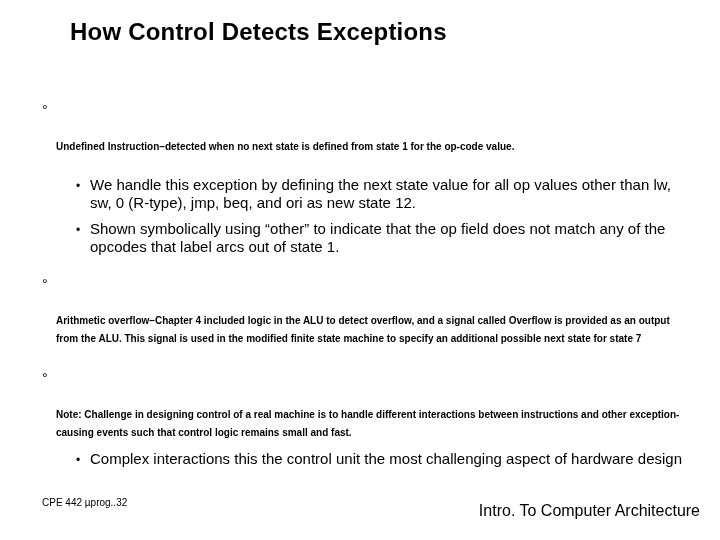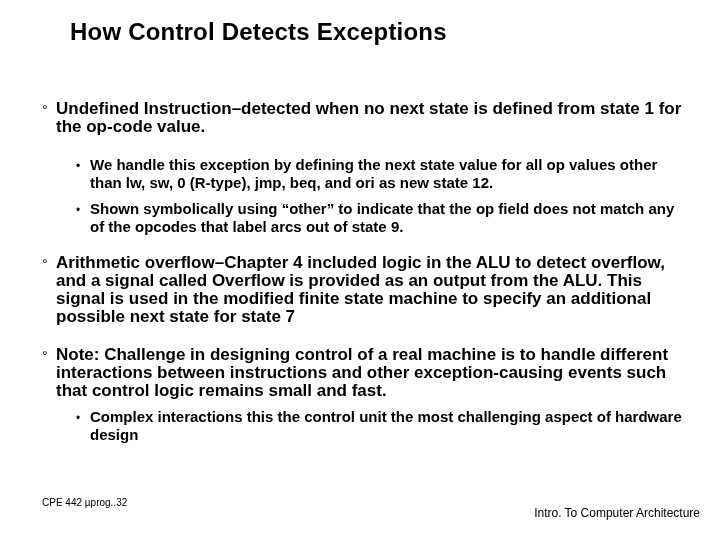--- a/index.html
+++ b/index.html
@@ -39,56 +39,57 @@
   .bullet .mark {
     width: 14px;
     flex: 0 0 14px;
     font-size: 14px;
     line-height: 18px;
     font-weight: normal;
     padding-top: 1px;
   }
   .bullet .text {
     flex: 1;
-    font-size: 17px;
+    font-size: 10px;
     line-height: 18px;
     font-weight: bold;
+    margin-top: 38px;
   }
   .sub {
     display: flex;
     margin-top: 8px;
     margin-left: 34px;
     margin-bottom: 6px;
   }
   .sub .dot {
     width: 14px;
     flex: 0 0 14px;
     font-size: 12px;
     line-height: 18px;
     font-weight: normal;
     padding-top: 1px;
   }
   .sub .text {
     flex: 1;
     font-size: 15px;
     line-height: 18px;
-    font-weight: bold;
+    font-weight: normal;
   }
   .footer-left {
     position: absolute;
     left: 42px;
     bottom: 32px;
     font-size: 10px;
     color: #000;
   }
   .footer-right {
     position: absolute;
     right: 20px;
     bottom: 20px;
-    font-size: 12px;
+    font-size: 16px;
     color: #000;
   }
 </style>
 </head>
 <body>
 
 <div class="slide">
 
   <div class="title">How Control Detects Exceptions</div>
 
@@ -97,21 +98,21 @@
     <div class="bullet">
       <div class="mark">°</div>
       <div class="text">Undefined Instruction–detected when no next state is defined from state 1 for the op-code value.</div>
     </div>
     <div class="sub">
       <div class="dot">•</div>
       <div class="text">We handle this exception by defining the next state value for all op values other than lw, sw, 0 (R-type), jmp, beq, and ori as new state 12.</div>
     </div>
     <div class="sub" style="margin-bottom:18px;">
       <div class="dot">•</div>
-      <div class="text">Shown symbolically using “other” to indicate that the op field does not match any of the opcodes that label arcs out of state 9.</div>
+      <div class="text">Shown symbolically using “other” to indicate that the op field does not match any of the opcodes that label arcs out of state 1.</div>
     </div>
 
     <div class="bullet">
       <div class="mark">°</div>
       <div class="text">Arithmetic overflow–Chapter 4 included logic in the ALU to detect overflow, and a signal called Overflow is provided as an output from the ALU. This signal is used in the modified finite state machine to specify an additional possible next state for state 7</div>
     </div>
 
     <div class="bullet" style="margin-bottom:6px;">
       <div class="mark">°</div>
       <div class="text">Note: Challenge in designing control of a real machine is to handle different interactions between instructions and other exception-causing events such that control logic remains small and fast.</div>

